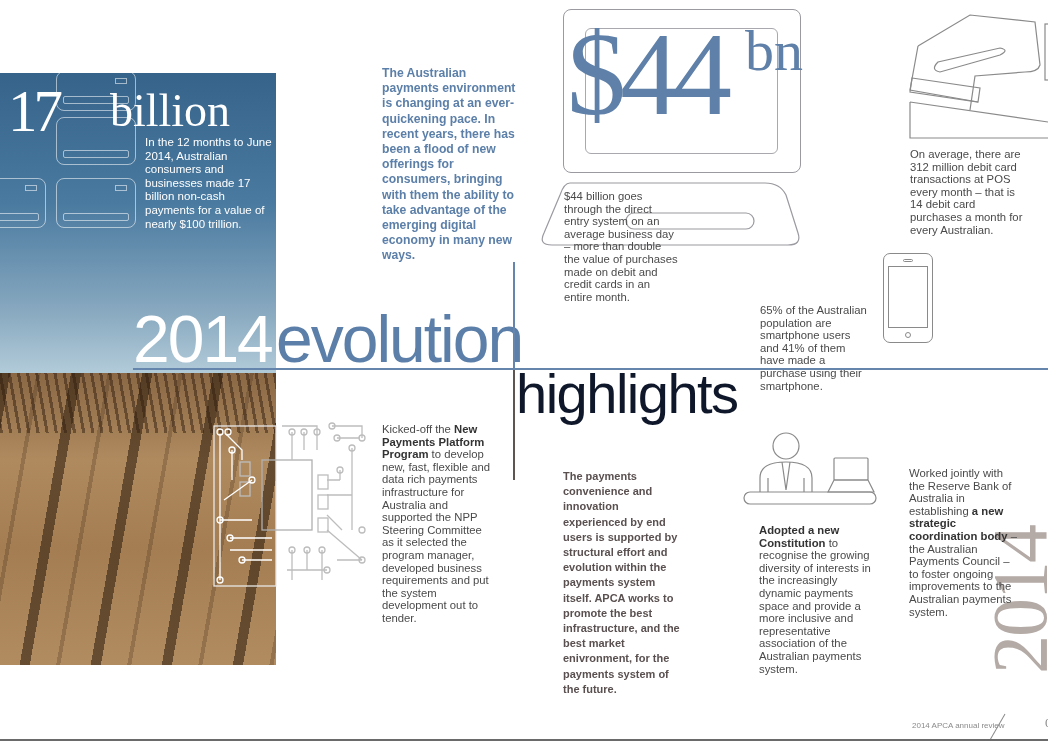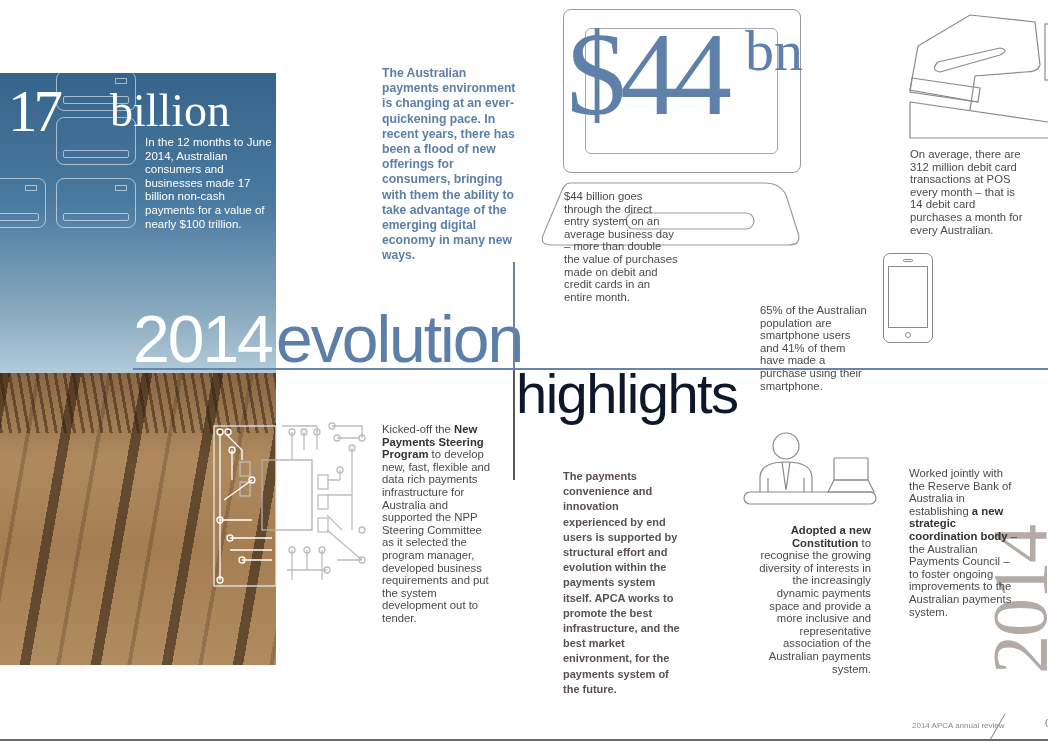--- a/index.html
+++ b/index.html
@@ -62,21 +62,21 @@
     #phone .home { position:absolute; left:21px; top:78px; width:6px; height:6px; border:1.2px solid #8a8a8a; border-radius:50%; }
 
     
     #circuit { left:212px; top:420px; }
     #textNPP { left:382px; top:423px; width:112px; }
 
     #text-structural { left:563px; top:469px; width:122px; }
 
     
     #person { left:742px; top:430px; }
-    #textConst { left:759px; top:524px; width:112px;text-align:right; }
+    #textConst { left:759px; top:524px; width:112px; }
 
     #textCouncil { left:909px; top:467px; width:112px; }
     #vert2014 { left:985px; top:505px; width:60px; height:190px; }
     #vert2014 span { display:block; position:absolute; left:-60px; top:65px; width:190px; transform:rotate(-90deg); font-family:"Liberation Serif", serif; font-size:78px; color:#b4aba6; line-height:60px; text-align:center; letter-spacing:-2px; }
 
     #footer-text { left:912px; top:721px; font-size:8px; color:#8a8a8a; }
     #page-num { left:1005px; top:715px; font-family:"Liberation Serif", serif; font-size:13px; color:#8a8a8a;margin-left:40px; }
     #footer-slash { left:997px; top:712px; width:1px; height:30px; background:#8a8a8a; transform:rotate(30deg); }
     #footer-rule { left:0; top:739px; width:1048px; height:2px; background:#6a6a6a; }
   </style>
@@ -174,21 +174,21 @@
     <circle cx="8" cy="12" r="3"></circle>
       <circle cx="16" cy="12" r="3"></circle>
       <circle cx="20" cy="30" r="3"></circle>
       <circle cx="40" cy="60" r="3"></circle>
       <circle cx="8" cy="100" r="3"></circle>
       <circle cx="18" cy="118" r="3"></circle>
       <circle cx="30" cy="140" r="3"></circle>
       <circle cx="8" cy="160" r="3"></circle>
   </g>
 </svg>
-<div id="textNPP" class="abs body-text"><span>Kicked-off the </span><b>New Payments Steering Program</b><span> to develop new, fast, flexible and data rich payments infrastructure for Australia and supported the NPP Steering Committee as it selected the program manager, developed business requirements and put the system development out to tender.</span></div>
+<div id="textNPP" class="abs body-text"><span>Kicked-off the </span><b>New Payments Platform Program</b><span> to develop new, fast, flexible and data rich payments infrastructure for Australia and supported the NPP Steering Committee as it selected the program manager, developed business requirements and put the system development out to tender.</span></div>
 
 <div id="text-structural" class="abs grey-bold">The payments convenience and innovation experienced by end users is supported by structural effort and evolution within the payments system itself. APCA works to promote the best infrastructure, and the best market enivronment, for the payments system of the future.</div>
 
 <svg id="person" class="abs" width="140" height="80">
   <g fill="none" stroke="#8a8a8a" stroke-width="1.2">
     <circle cx="44" cy="16" r="13"></circle>
     <path d="M18 62 L18 48 Q18 32 44 32 Q70 32 70 48 L70 62"></path>
     <path d="M40 32 L44 60 L48 32"></path>
     <path d="M26 62 L26 48 M62 62 L62 48"></path>
     <rect x="92" y="28" width="34" height="22" rx="1"></rect>

